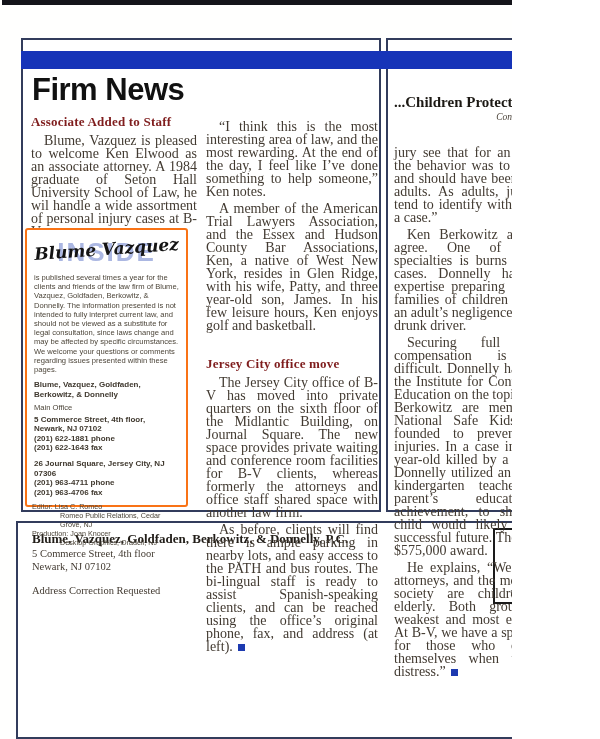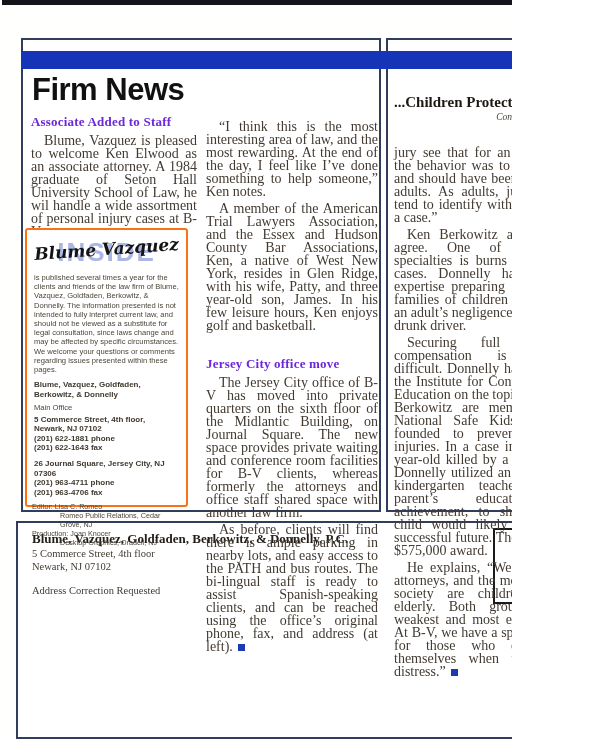--- a/index.html
+++ b/index.html
@@ -14,21 +14,21 @@
 
   .firm-news{position:absolute;left:32px;top:72px;margin:0;z-index:4;
              font-family:"Liberation Sans",sans-serif;font-weight:900;font-size:31px;
              letter-spacing:-0.5px;color:#111;}
 
   .col{position:absolute;z-index:4;text-align:justify;}
   .col-left{left:31px;top:114px;width:166px;}
   .col-mid{left:206px;top:120px;width:172px;}
   .col-right{left:394px;top:94px;width:194px;}
 
-  h2.sec{font-size:13px;margin:0 0 4px 0;color:#6d28d9;letter-spacing:0.2px;text-align:left;}
+  h2.sec{font-size:13px;margin:0 0 4px 0;color:#7f1d1d;letter-spacing:0.2px;text-align:left;}
   h2.sec-right{font-size:15px;margin:0;color:#1c1914;text-align:left;}
   .continued{font-style:italic;font-size:9.5px;text-align:right;margin:1px 0 24px 0;color:#4a4238;}
   p.body{font-size:14px;line-height:13px;margin:0 0 4px 0;text-indent:13px;color:#423a31;}
   p.body.noindent{text-indent:0;}
   .endmark{display:inline-block;width:7px;height:7px;background:#1d3ab0;margin-left:5px;vertical-align:baseline;}
 
   
   .inside-box{position:absolute;left:25px;top:228px;width:163px;height:279px;z-index:4;
               background:#fff;border:2px solid #f97316;border-radius:3px;box-sizing:border-box;
               font-family:"Liberation Sans",sans-serif;color:#4c4539;}

